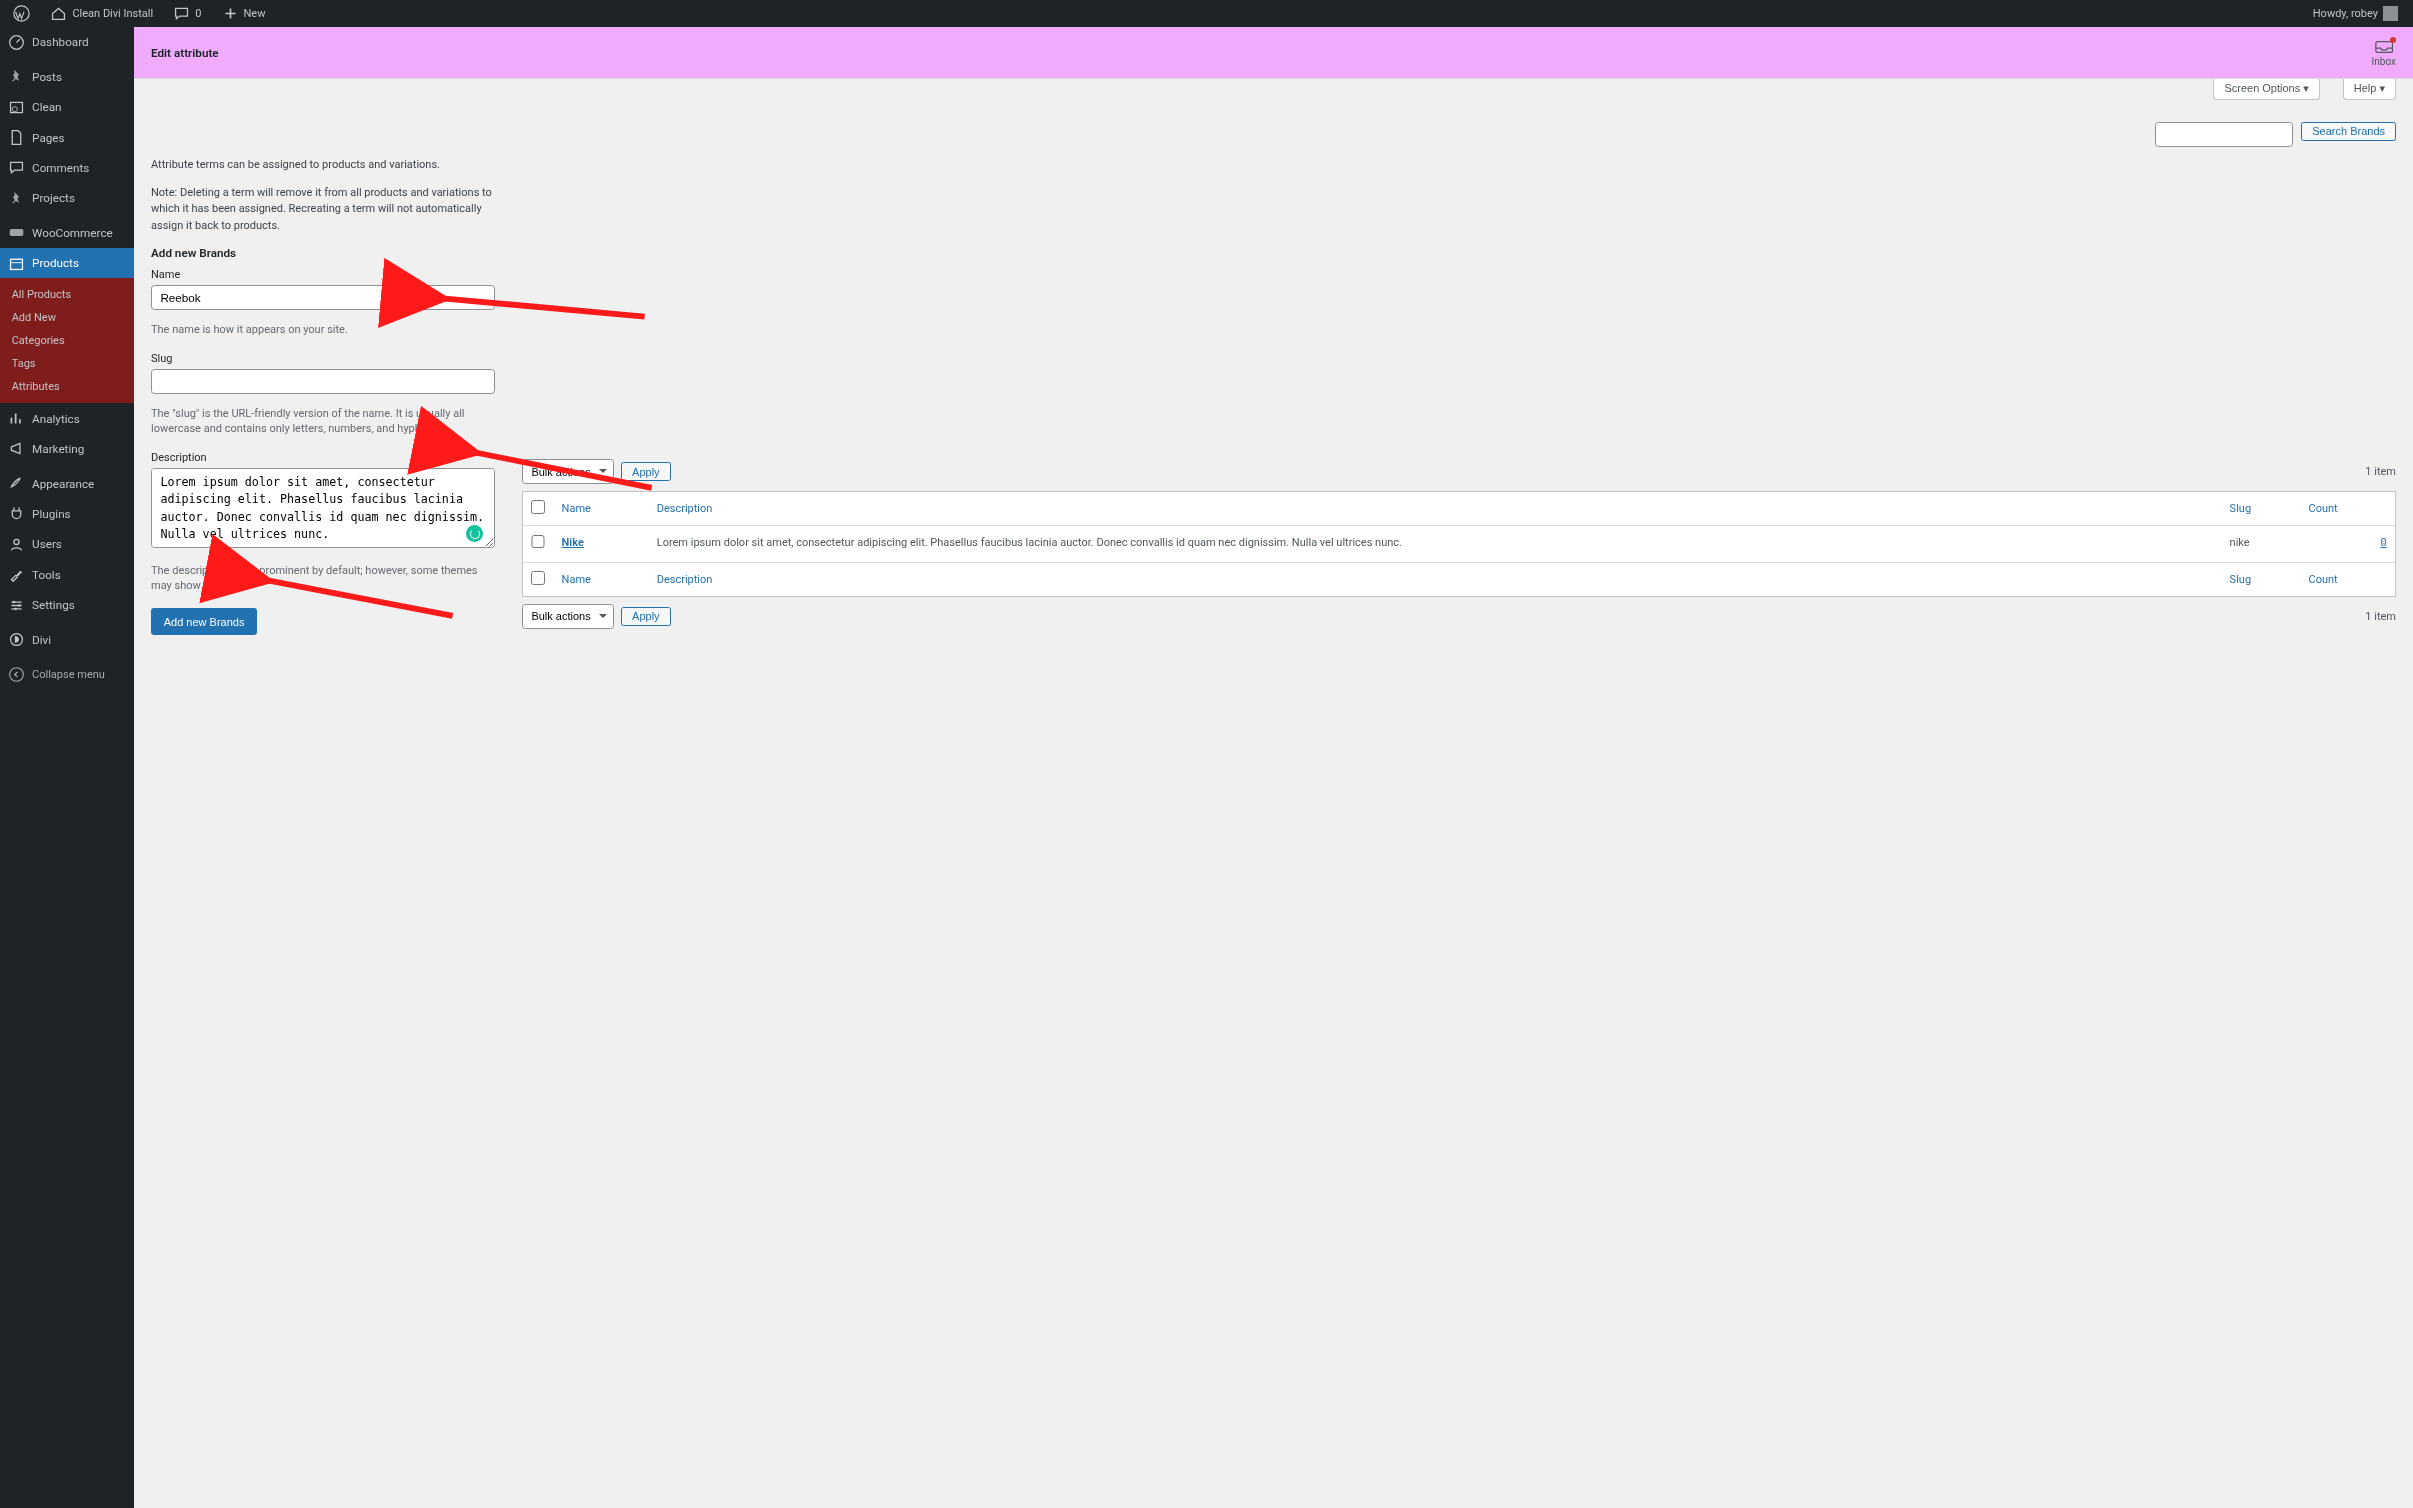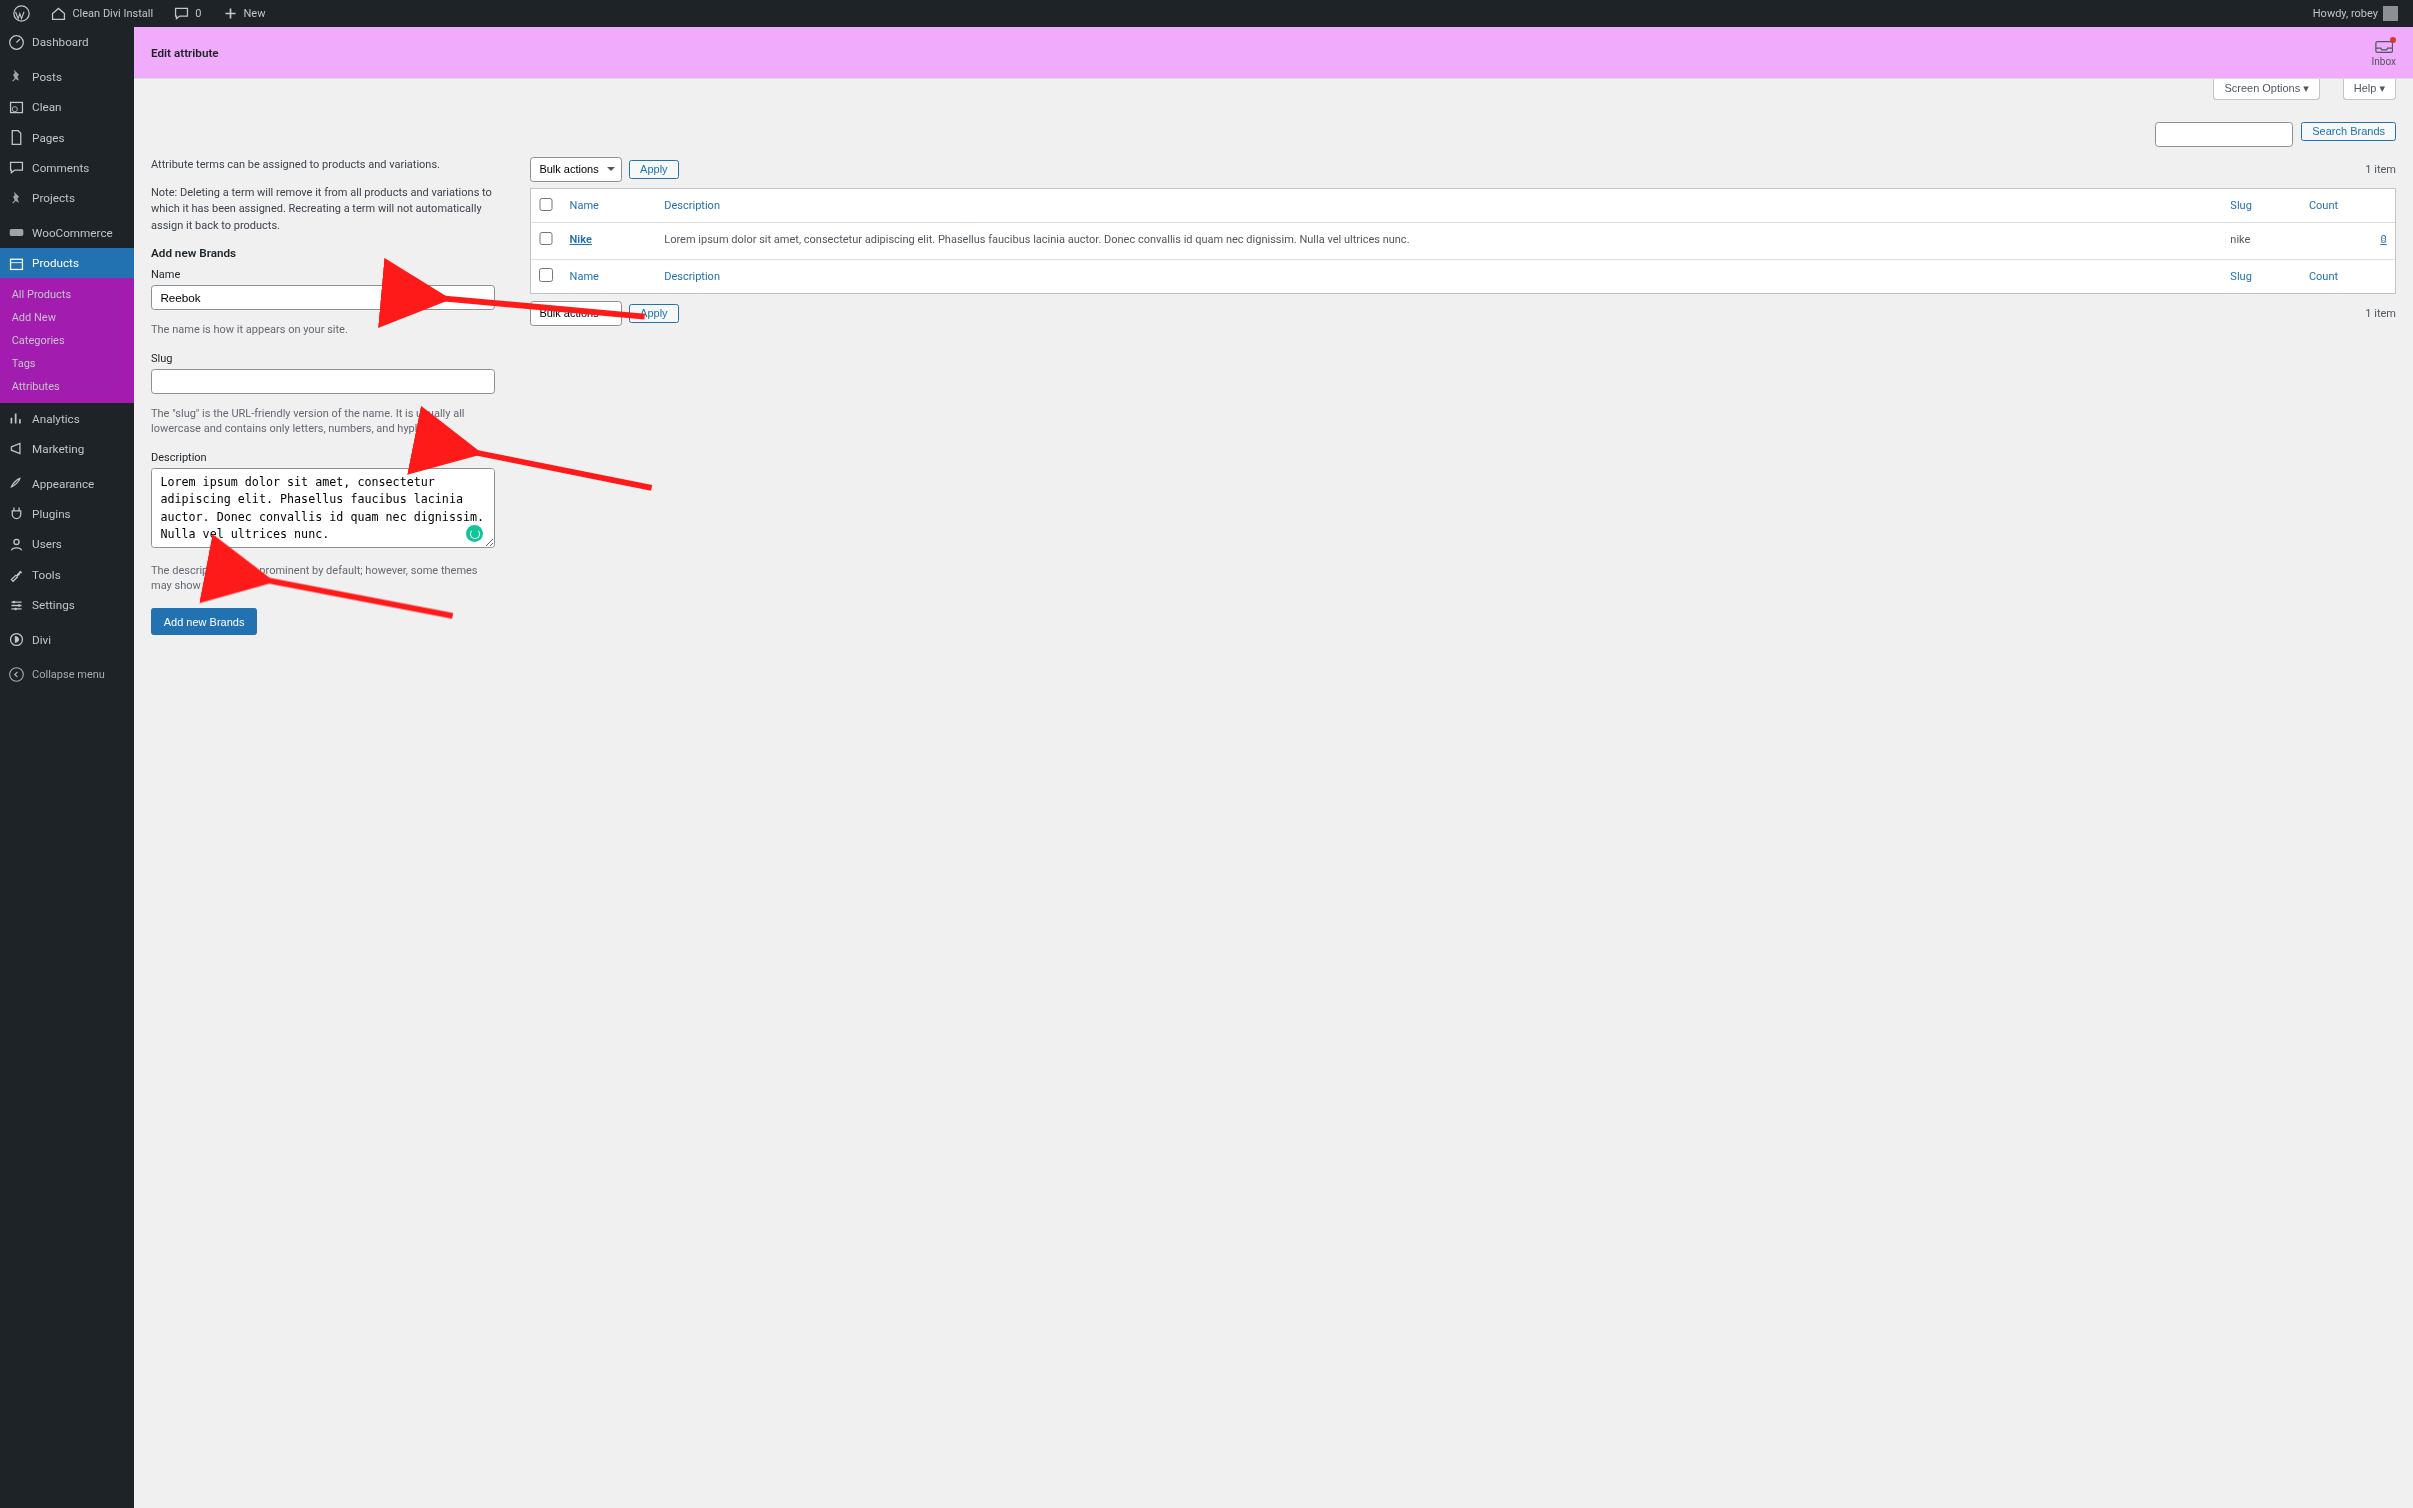--- a/index.html
+++ b/index.html
@@ -12,21 +12,21 @@
 .adminbar .ab-item { display: flex; align-items: center; gap: 5px; padding: 0 6.7px; height: 27px; cursor: pointer; }
 .adminbar .ab-right { margin-left: auto; display: flex; align-items: center; padding-right: 8.4px; gap: 5px; }
 .ab-avatar { width: 15px; height: 15px; background: #8c8f94; display: inline-block; }
 .ab-ico { width: 17px; display: inline-flex; justify-content: center; }
 
 
 .sidebar { position: absolute; top: 27px; bottom: 0; left: 0; width: 134px; background: #1d2327; color: #c3c4c7; font-size: 11.7px; }
 .menu-item { display: flex; align-items: center; gap: 6.7px; padding: 6.7px 6.7px 6.7px 8.4px; cursor: pointer; }
 .menu-item.current { background: #2271b1; color: #fff; }
 .menu-item .mi-ico { width: 17px; display: inline-flex; justify-content: center; }
-.submenu { background: #a21caf; padding: 5px 0; }
+.submenu { background: #7f1d1d; padding: 5px 0; }
 .submenu .sub-item { padding: 5px 10px 5px 11.7px; font-size: 11px; color: #c3c4c7; cursor: pointer; }
 .menu-sep { height: 4.2px; }
 .menu-item.collapse { color: #a7aaad; font-size: 11px; }
 
 
 .content { position: absolute; top: 27px; left: 134px; right: 0; bottom: 0; overflow: auto; }
 .topstrip { background: #f0abfc; height: 52px; border-bottom: 0.8px solid #dcdcde; display: flex; align-items: center; padding: 0 17px; }
 .topstrip .ts-title { font-size: 11.7px; font-weight: 600; color: #1d2327; }
 .topstrip .ts-right { margin-left: auto; text-align: center; font-size: 10px; color: #50575e; position: relative; cursor: pointer; }
 .inbox-ico { position: relative; display: inline-block; }
@@ -36,21 +36,21 @@
 .screen-btn { background: #fff; border: 0.8px solid #c3c4c7; border-top: none; border-radius: 0 0 3.4px 3.4px; padding: 3.4px 10px; font-size: 11px; color: #50575e; margin-left: 23px; cursor: pointer; }
 
 .wrap { padding: 8.4px 17px 34px; }
 h1.page-title { font-size: 19px; font-weight: 400; color: #1d2327; margin: 3.4px 0 17px; }
 
 .searchbar { display: flex; justify-content: flex-end; gap: 8.4px; margin: 13.4px 0 10px; }
 .searchbar input { width: 138px; height: 25px; border: 0.8px solid #8c8f94; border-radius: 3.4px; padding: 0 6.7px; font-size: 11.7px; }
 .button { background: #f6f7f7; border: 0.8px solid #2271b1; color: #2271b1; padding: 0 10px; height: 19px; border-radius: 2.5px; font-size: 11px; cursor: pointer; }
 .button-primary { background: #2271b1; border-color: #2271b1; color: #fff; }
 
-.cols { display: flex; gap: 35px; }
+.cols { display: flex; gap: 27px; align-items: flex-end; }
 .col-left { width: 344px; flex-shrink: 0; }
 .col-right { flex: 1; }
 
 .helptext { color: #3c434a; font-size: 11px; line-height: 1.5; margin-bottom: 11.7px; }
 
 h2.sec { font-size: 11.7px; font-weight: 600; margin: 10px 0 8.4px; }
 .form-field { margin-bottom: 15px; }
 .form-field label { display: block; font-size: 11px; color: #1d2327; margin-bottom: 3.4px; }
 .form-field input[type=text] { width: 100%; height: 25px; border: 0.8px solid #8c8f94; border-radius: 3.4px; padding: 0 8.4px; font-size: 11.7px; }
 .form-field textarea { width: 100%; min-height: 80px; border: 0.8px solid #8c8f94; border-radius: 3.4px; padding: 5px 8.4px; font-size: 11.7px; line-height: 1.5; resize: both; }

